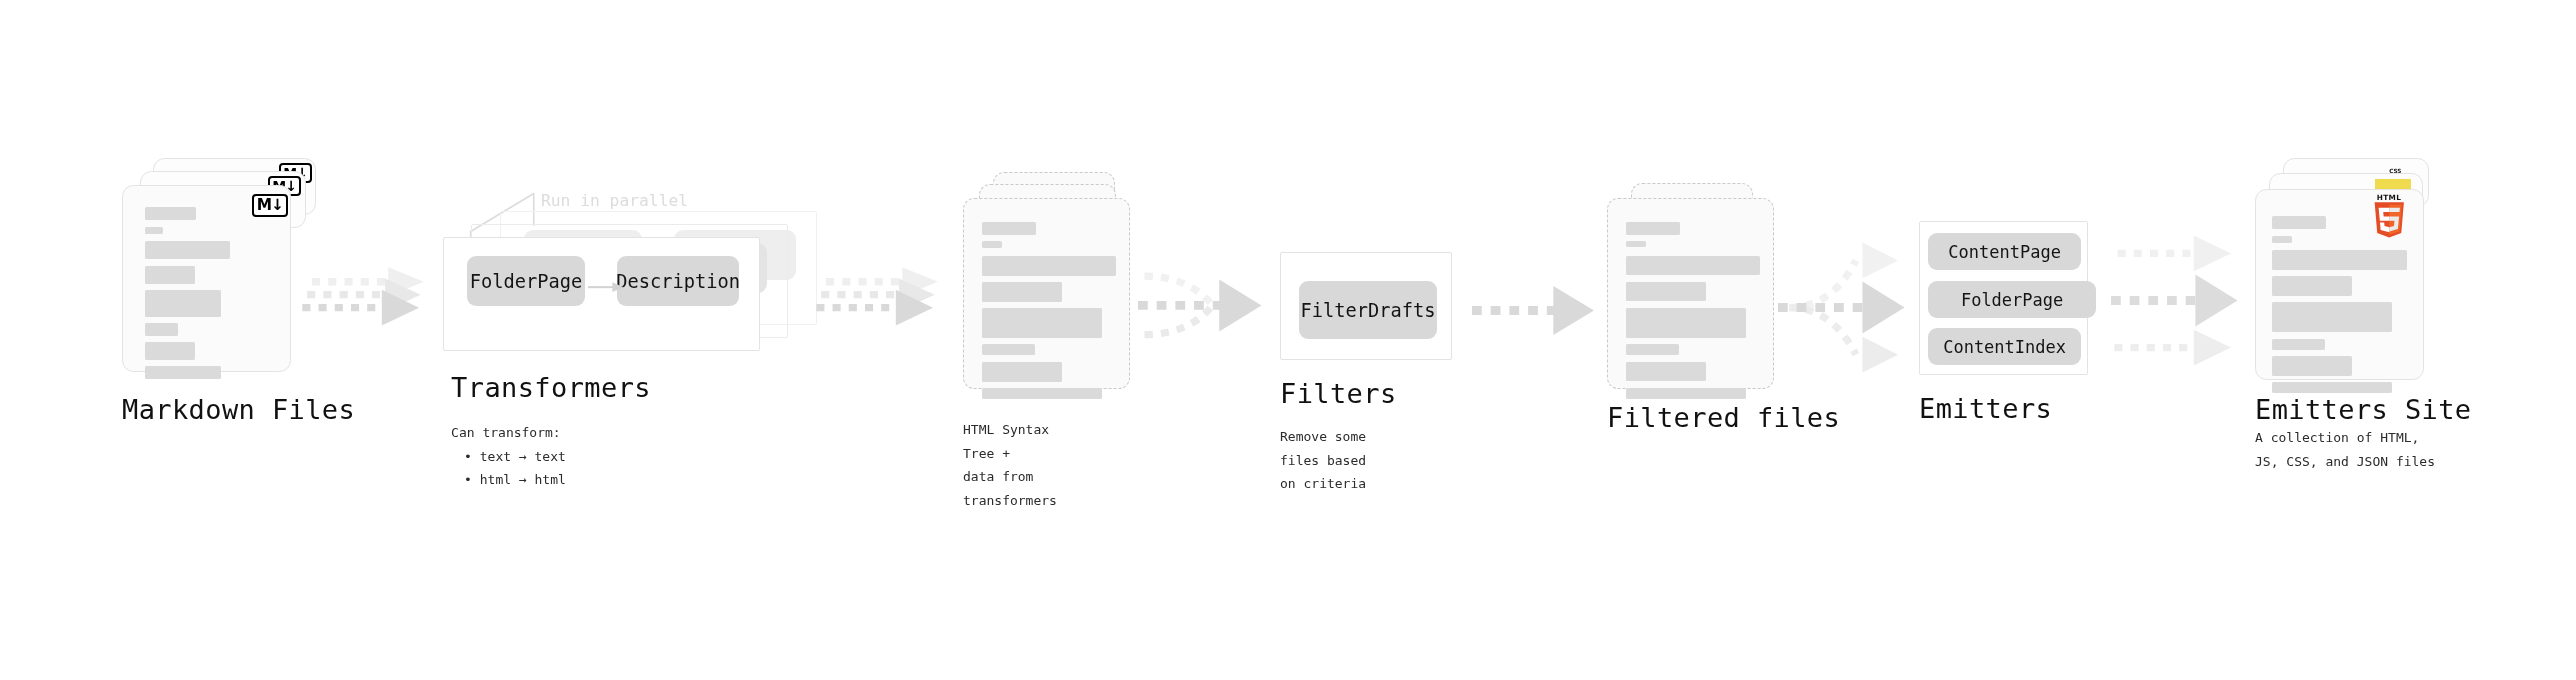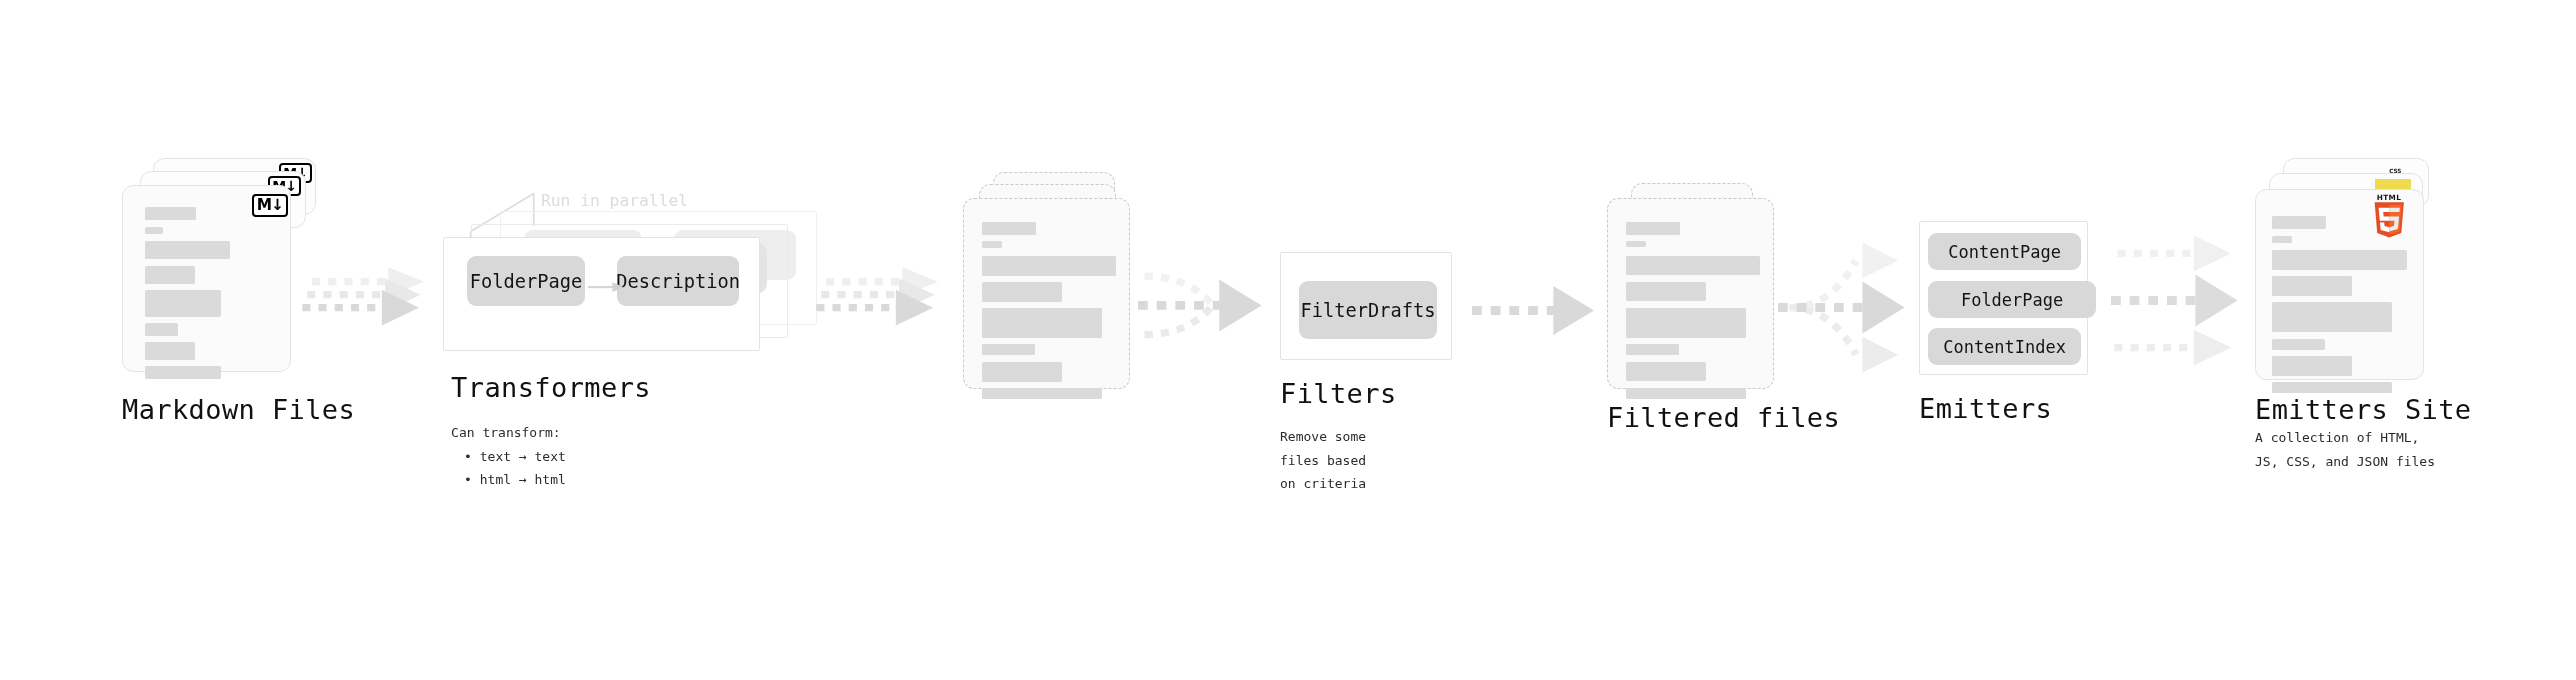--- a/index.html
+++ b/index.html
@@ -234,20 +234,22 @@
       <div class="skel" style="left:18px; top:42px;  width:19.5px;  height:6.5px;"></div>
       <div class="skel" style="left:18px; top:57px;  width:134px; height:19.5px;"></div>
       <div class="skel" style="left:18px; top:83px; width:80px;  height:19.5px;"></div>
       <div class="skel" style="left:18px; top:109px; width:120px; height:30px;"></div>
       <div class="skel" style="left:18px; top:145px; width:53px;  height:11.4px;"></div>
       <div class="skel" style="left:18px; top:163px; width:80px;  height:19.5px;"></div>
       <div class="skel" style="left:18px; top:189px; width:120px; height:11.4px;"></div>
     </div>
 
     <div class="caption-block" style="left:0px; top:230px;">
+      <div class="subtitle" style="margin-top:16.3px;">HTML Syntax Tree +
+data from transformers</div>
     </div>
   </div>
 
   <svg class="abs-svg" style="left:1138px; top:258px;" width="130" height="98" viewBox="0 0 160 120">
     <path d="M 8 22 Q 62 22 92 58" fill="none" stroke="#f1f1f1" stroke-width="9" stroke-dasharray="10 10"></path>
     <path d="M 8 94 Q 62 94 92 58" fill="none" stroke="#eaeaea" stroke-width="9" stroke-dasharray="10 10"></path>
     <line x1="0" y1="58" x2="104" y2="58" stroke="#d9d9d9" stroke-width="11" stroke-dasharray="12 11"></line>
     <polygon points="100,26 152,58 100,90" fill="#d9d9d9"></polygon>
   </svg>
 

